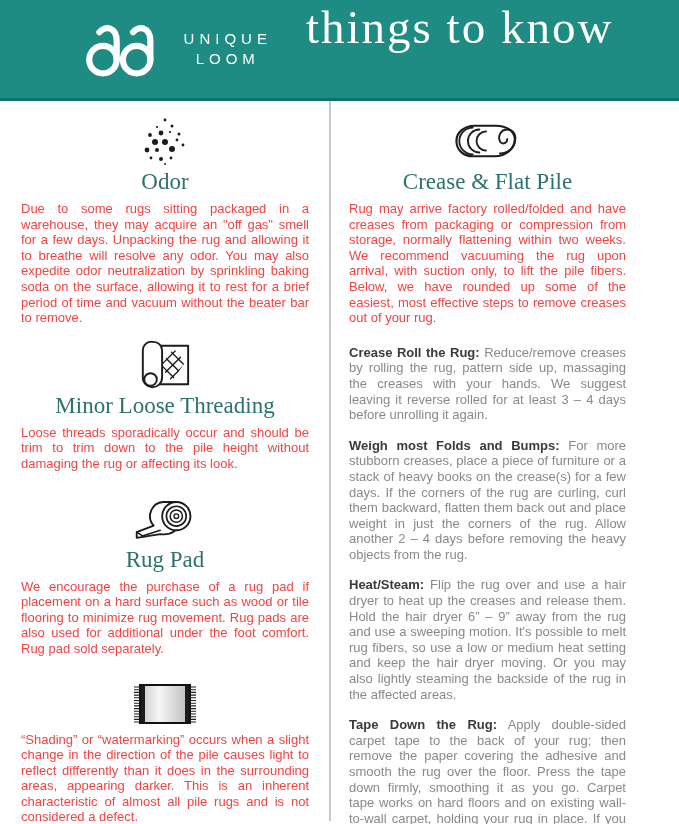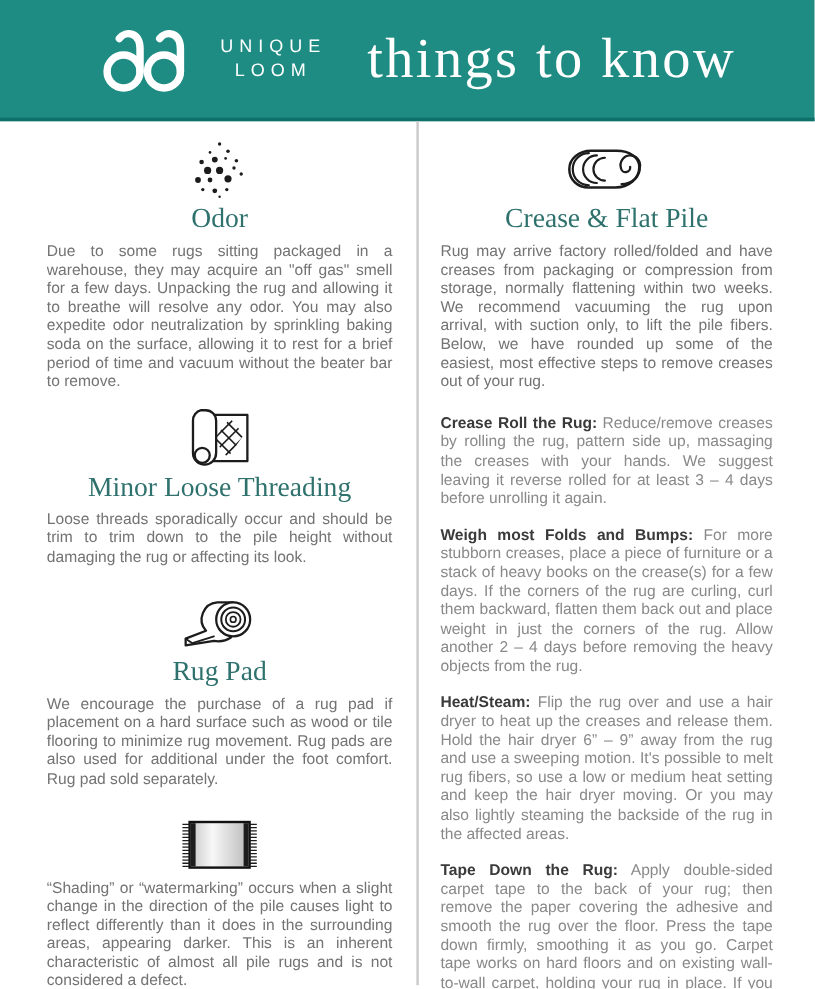--- a/index.html
+++ b/index.html
@@ -9,21 +9,20 @@
     background:#fff;
     font-family:"Liberation Sans", sans-serif;
     overflow:hidden;
   }
   
   .header{
     height:101px;
     background:#1e8c83;
     border-bottom:3px solid #10716a;
     display:flex;
-    align-items:center;
     justify-content:center;
     gap:34px;
     padding-left:14px;
     box-sizing:border-box;
   }
   .logo-group{display:flex;align-items:center;gap:12px;}
   .logo-svg{display:block;}
   .brand{
     color:#ffffff;
     font-size:15px;
@@ -38,21 +37,20 @@
     font-size:47px;
     font-weight:400;
     letter-spacing:2px;
     white-space:nowrap;
   }
   
   .content{
     display:flex;
     height:720px;
     box-sizing:border-box;
-    justify-content:center;
   }
   .col{box-sizing:border-box;}
   .col-left{
     width:331px;
     border-right:2px solid #c9c9c9;
     padding:12px 20px 0 21px;
   }
   .col-right{
     width:312px;
     padding:12px 17px 0 18px;
@@ -67,21 +65,21 @@
   }
   .section-title{
     font-family:"Liberation Serif", serif;
     font-weight:400;
     color:#2e716d;
     font-size:23px;
     margin:2px 0 6px 0;
   }
   .body-text{
     text-align:justify;
-    color:#737373;
+    color:#ef4444;
     font-size:13px;
     line-height:1.2;
     margin:0 0 13px 0;
   }
   .tip{
     text-align:justify;
     color:#898989;
     font-size:13px;
     line-height:1.2;
     margin:0 0 15px 0;

